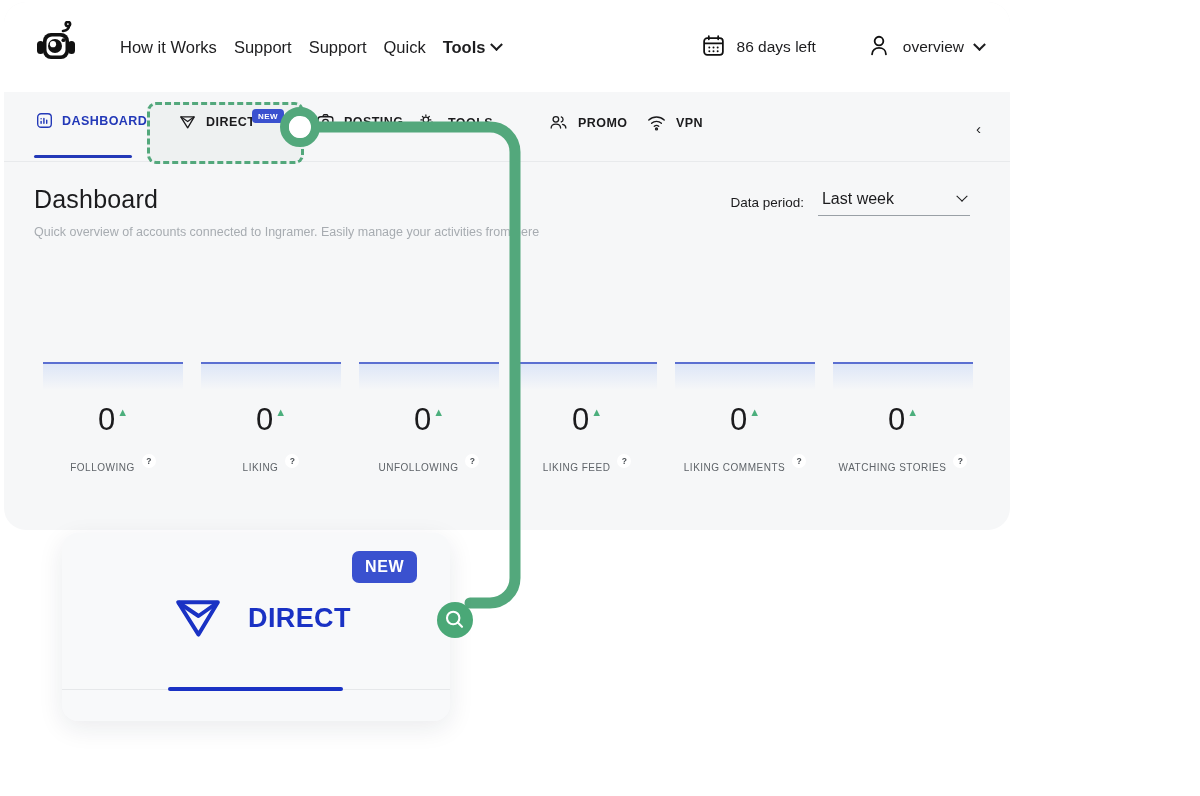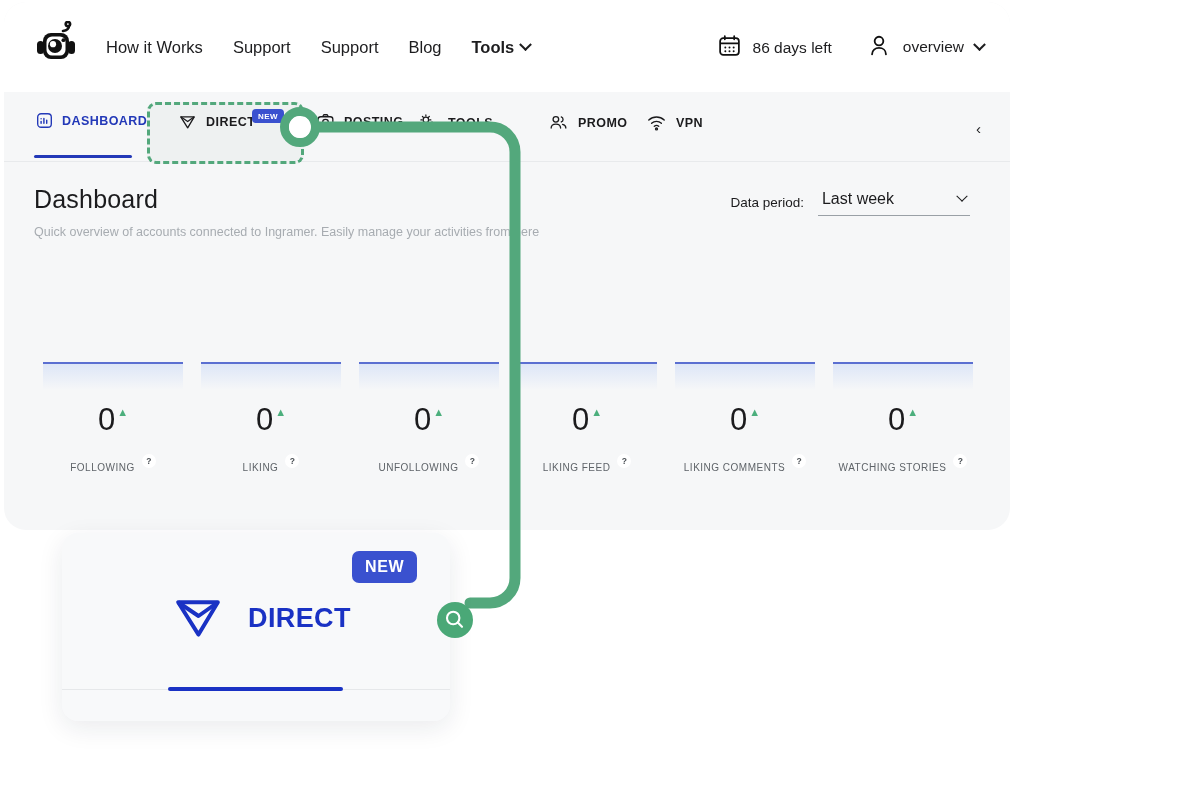--- a/index.html
+++ b/index.html
@@ -15,31 +15,31 @@
   .app-window {
     position: absolute; left: 4px; top: 2px; width: 1006px; height: 528px;
     background: #f6f7f8; border-radius: 22px; overflow: hidden;
   }
   
   .top-header {
     position: absolute; left: 0; top: 0; width: 1006px; height: 90px;
     background: #ffffff; display: flex; align-items: center;
   }
   .brand-logo { margin-left: 26px; width: 52px; height: 52px; display: block; }
-  .main-nav { display: flex; align-items: center; gap: 26px; margin-left: 22px; }
+  .main-nav { display: flex; align-items: center; gap: 13px; margin-left: 36px; }
   .main-nav a {
     color: #1d1d1f; font-size: 16.5px; text-decoration: none;
     white-space: nowrap; padding: 4px 2px;
   }
   .nav-tools { display: flex; align-items: center; gap: 7px; font-weight: 700; }
   .chev { display: inline-block; width: 9px; height: 9px;
     border-right: 2px solid #1d1d1f; border-bottom: 2px solid #1d1d1f;
     transform: rotate(45deg) translate(-2px,-2px); }
   .header-right {
-    margin-left: auto; margin-right: 26px; display: flex; align-items: flex-end; gap: 34px;
+    margin-left: auto; margin-right: 26px; display: flex; align-items: center; gap: 50px;
   }
   .days-left { display: flex; align-items: center; gap: 11px; font-size: 15.5px; color: #1d1d1f; }
   .user-menu { display: flex; align-items: center; gap: 11px; font-size: 15.5px; color: #1d1d1f; cursor: pointer; }
 
   
   .tab-bar {
     position: absolute; left: 0; top: 90px; width: 1006px; height: 70px;
     background: #f6f7f8; border-bottom: 1px solid #e8eaec;
   }
   .tab {
@@ -162,21 +162,21 @@
           <circle cx="25" cy="25" r="7" fill="#111"></circle>
           <circle cx="23" cy="23.2" r="3.1" fill="#fff"></circle>
           <circle cx="33.4" cy="19.2" r="1.9" fill="#111"></circle>
         </svg>
       </span>
 
       <nav class="main-nav">
         <a href="#">How it Works</a>
         <a href="#">Support</a>
         <a href="#">Support</a>
-        <a href="#">Blog</a>
+        <a href="#">Quick</a>
         <a href="#" class="nav-tools">
           <span>Tools</span>
           <span class="chev"></span>
         </a>
       </nav>
 
       <div class="header-right">
         <div class="days-left">
           <span>
             <svg width="25" height="25" viewBox="0 0 24 24" fill="none" stroke="#111" stroke-width="1.7">

